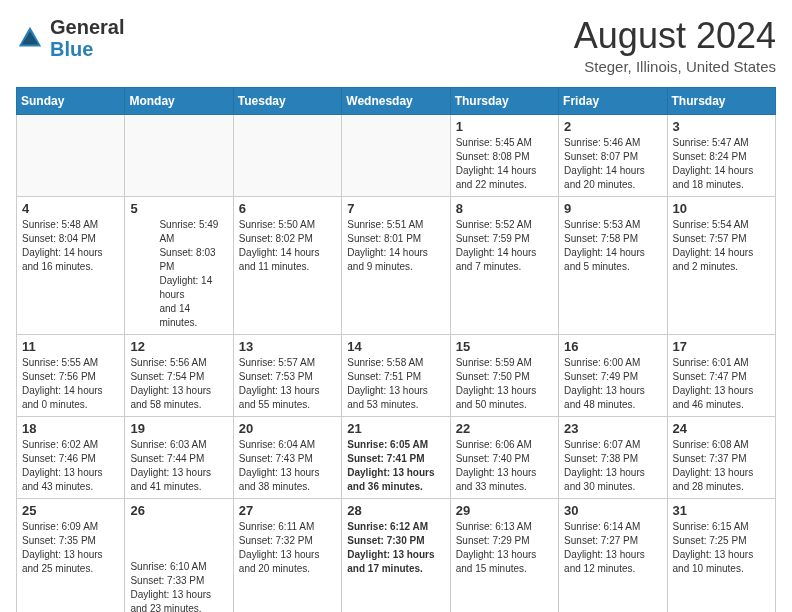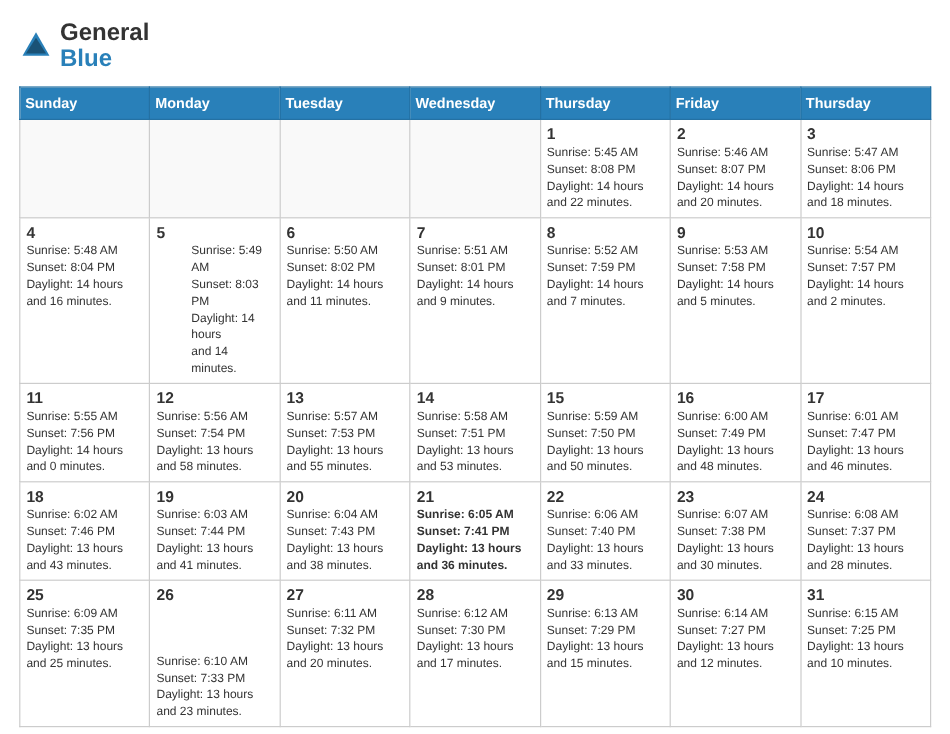--- a/index.html
+++ b/index.html
@@ -91,20 +91,24 @@
   <div class="logo">
     <svg class="logo-icon" viewBox="0 0 30 30">
       <polygon points="15,3 27,24 3,24" fill="#2980b9"></polygon>
       <polygon points="15,8 24,22 6,22" fill="#1a5276"></polygon>
     </svg>
     <div class="logo-text">
       <span class="logo-general">General</span><br>
       <span class="logo-blue">Blue</span>
     </div>
   </div>
+  <div class="title-block">
+    <div class="month-year">August 2024</div>
+    <div class="location">Steger, Illinois, United States</div>
+  </div>
 </div>
 
 <table class="calendar">
   <thead>
     <tr>
     <th>Sunday</th>
         <th>Monday</th>
         <th>Tuesday</th>
         <th>Wednesday</th>
         <th>Thursday</th>
@@ -128,21 +132,21 @@
         <td>
           <span class="day-number">2</span>
           <div class="cell-text" style="white-space: pre-line;">Sunrise: 5:46 AM
 Sunset: 8:07 PM
 Daylight: 14 hours
 and 20 minutes.</div>
         </td>
         <td>
           <span class="day-number">3</span>
           <div class="cell-text" style="white-space: pre-line;">Sunrise: 5:47 AM
-Sunset: 8:06 PM
+Sunset: 8:24 PM
 Daylight: 14 hours
 and 18 minutes.</div>
         </td>
       </tr>
       <tr>
         <td>
           <span class="day-number">4</span>
           <div class="cell-text" style="white-space: pre-line;">Sunrise: 5:48 AM
 Sunset: 8:04 PM
 Daylight: 14 hours
@@ -310,21 +314,21 @@
         </td>
         <td>
           <span class="day-number">27</span>
           <div class="cell-text" style="white-space: pre-line;">Sunrise: 6:11 AM
 Sunset: 7:32 PM
 Daylight: 13 hours
 and 20 minutes.</div>
         </td>
         <td>
           <span class="day-number">28</span>
-          <div class="cell-text" style="white-space: pre-line;">Sunrise: 6:12 AM
+          <div class="cell-text" style="white-space: pre-line; font-weight: bold;">Sunrise: 6:12 AM
 Sunset: 7:30 PM
 Daylight: 13 hours
 and 17 minutes.</div>
         </td>
         <td>
           <span class="day-number">29</span>
           <div class="cell-text" style="white-space: pre-line;">Sunrise: 6:13 AM
 Sunset: 7:29 PM
 Daylight: 13 hours
 and 15 minutes.</div>

